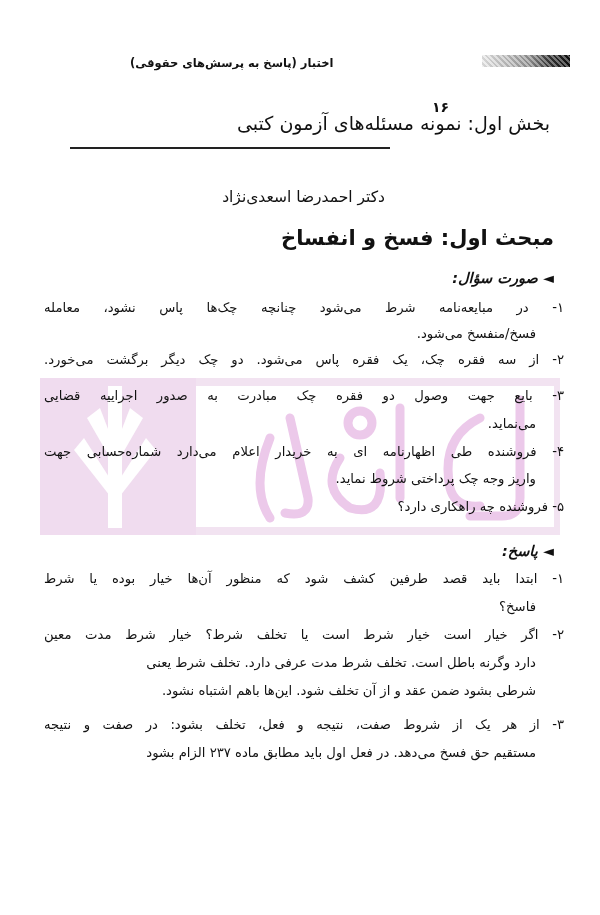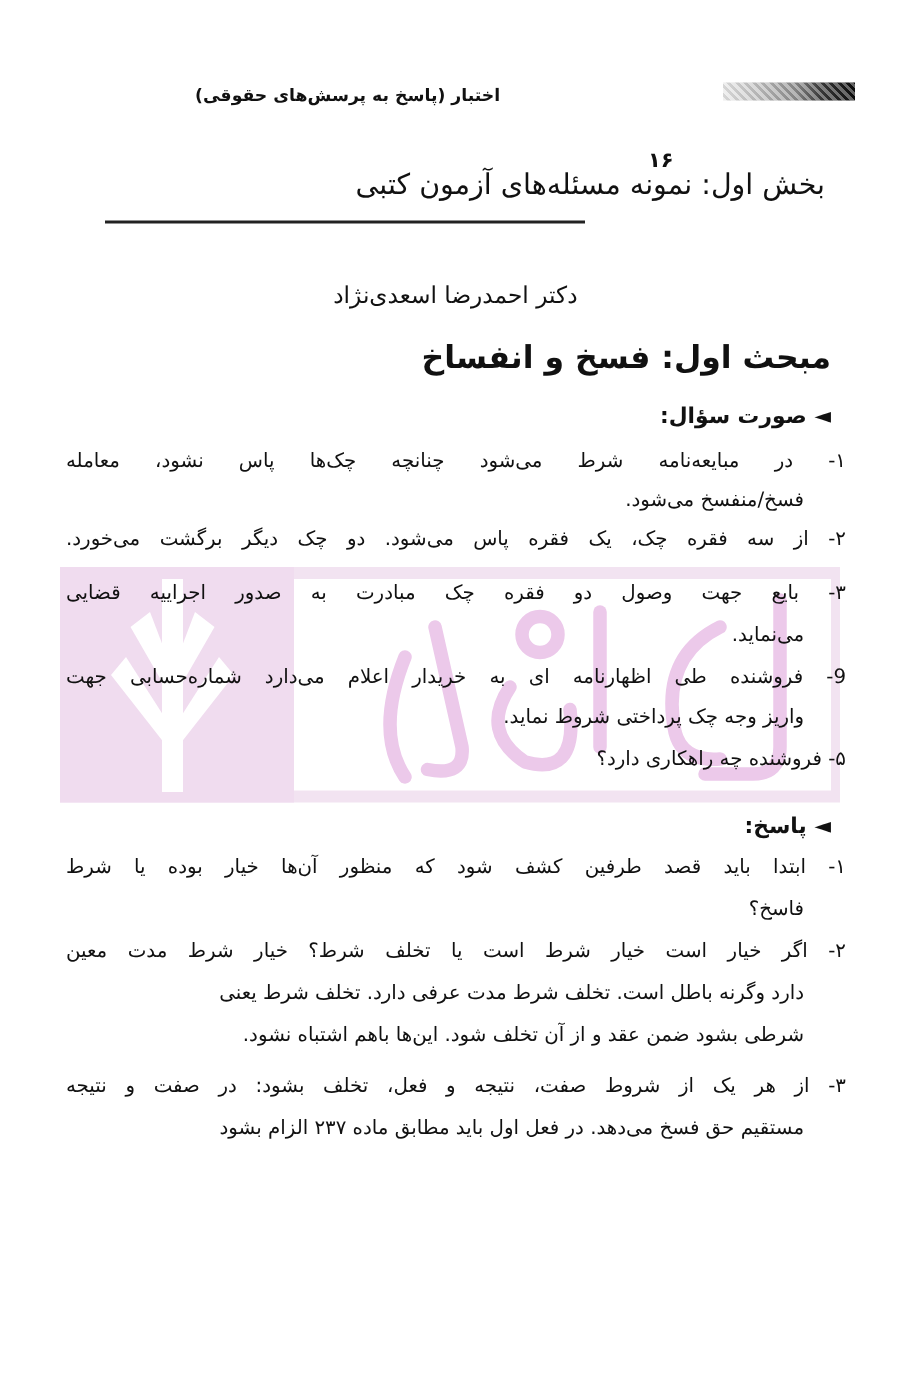--- a/index.html
+++ b/index.html
@@ -21,21 +21,21 @@
   .noise-bar { left:482px; top:55px; width:88px; height:12px;
     background:linear-gradient(90deg,#e9e9e9 0%,#bdbdbd 30%,#8f8f8f 55%,#3a3a3a 75%,#0c0c0c 100%); }
   .noise-bar::after { content:""; position:absolute; inset:0;
     background:repeating-linear-gradient(45deg, rgba(255,255,255,.35) 0 2px, rgba(0,0,0,.08) 2px 4px); }
 
   .section-title { right:50px; top:112px; width:440px; text-align:right; font-size:19px; font-weight:normal; }
   .rule { left:70px; top:147px; width:320px; height:2px; background:#222; }
   .author { right:215px; top:172px; font-size:15.5px; font-weight:normal; text-align:right;margin-top:16px; }
   .chapter { right:46px; top:226px; font-size:21px; font-weight:bold; text-align:right; }
 
-  .sub-head { right:46px; font-size:14.5px; font-weight:bold; text-align:right; }
+  .sub-head { right:46px; font-size:14.5px; font-weight:bold; text-align:right;font-style:italic; }
   .line { right:36px; width:520px; font-size:13.2px; line-height:26px; height:26px; text-align:justify; text-align-last:justify; white-space:nowrap; overflow:hidden; }
   .line.cont { right:64px; width:502px; text-align:right; text-align-last:right; }
   .line.short { text-align:right; text-align-last:right; }
   .line.indentshort { right:64px; text-align:right; text-align-last:right; }
 </style>
 </head>
 <body>
 
 <div class="abs wm-box"></div>
 <div class="abs wm-inner"></div>
@@ -76,21 +76,21 @@
 <div class="abs sub-head rtl" style="top:270px;">
   <span>◄</span>
   <span>صورت سؤال:</span>
 </div>
 
 <div class="abs line rtl" style="top:295px;">۱- در مبایعه‌نامه شرط می‌شود چنانچه چک‌ها پاس نشود، معامله</div>
 <div class="abs line cont rtl" style="top:321px;">فسخ/منفسخ می‌شود.</div>
 <div class="abs line rtl" style="top:347px;">۲- از سه فقره چک، یک فقره پاس می‌شود. دو چک دیگر برگشت می‌خورد.</div>
 <div class="abs line rtl" style="top:383px;">۳- بایع جهت وصول دو فقره چک مبادرت به صدور اجراییه قضایی</div>
 <div class="abs line cont rtl" style="top:411px;">می‌نماید.</div>
-<div class="abs line rtl" style="top:439px;">9- فروشنده طی اظهارنامه ای به خریدار اعلام می‌دارد شماره‌حسابی جهت</div>
+<div class="abs line rtl" style="top:439px;">۴- فروشنده طی اظهارنامه ای به خریدار اعلام می‌دارد شماره‌حسابی جهت</div>
 <div class="abs line cont rtl" style="top:466px;">واریز وجه چک پرداختی شروط نماید.</div>
 <div class="abs line short rtl" style="top:494px;">۵- فروشنده چه راهکاری دارد؟</div>
 
 <div class="abs sub-head rtl" style="top:543px;">
   <span>◄</span>
   <span>پاسخ:</span>
 </div>
 
 <div class="abs line rtl" style="top:566px;">۱- ابتدا باید قصد طرفین کشف شود که منظور آن‌ها خیار بوده یا شرط</div>
 <div class="abs line cont rtl" style="top:594px;">فاسخ؟</div>

